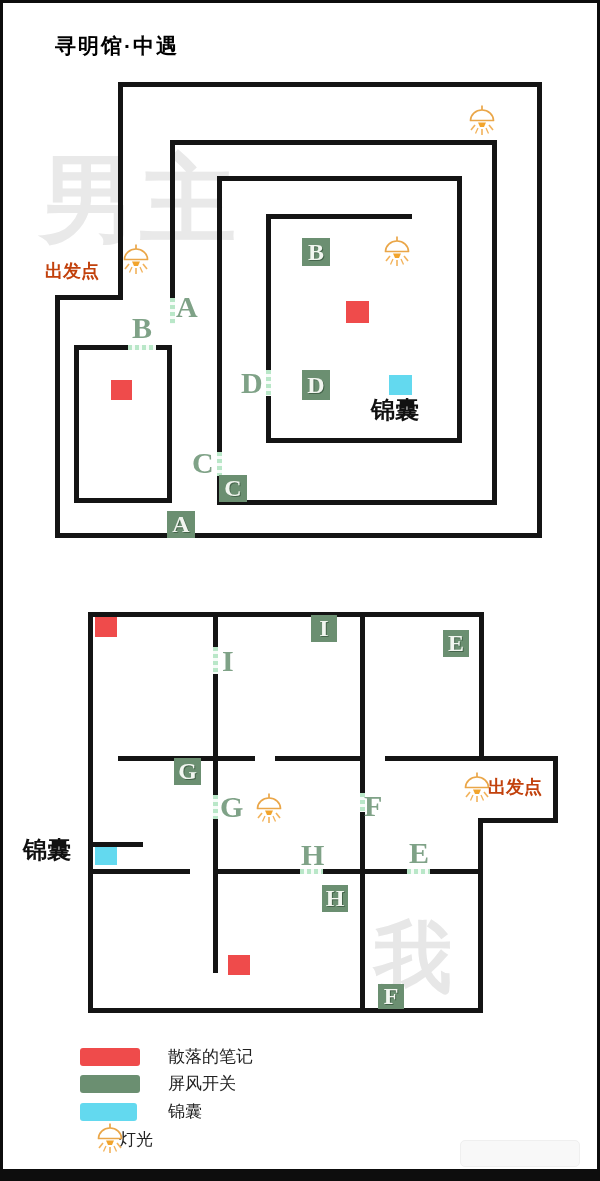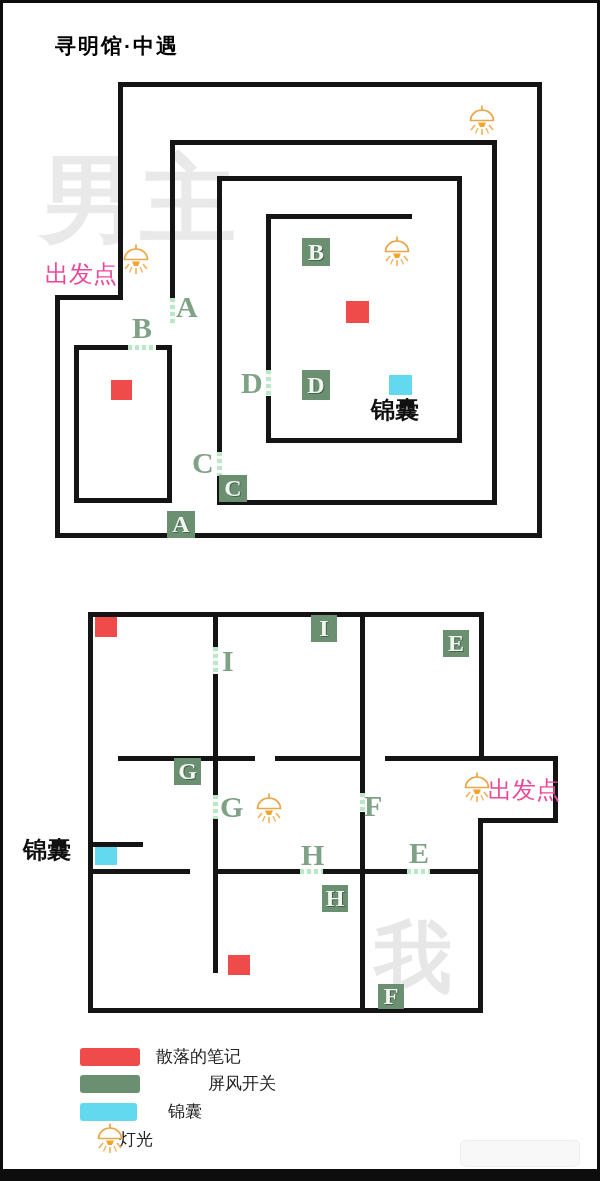--- a/index.html
+++ b/index.html
@@ -12,21 +12,21 @@
     background:repeating-linear-gradient(to right,#b9e7c8 0 4px,rgba(185,231,200,.12) 4px 7px);}
   .sq{position:absolute;}
   .sq-red{background:#ef4b4b;}
   .sq-cyan{background:#63d9ef;}
   .sq-green{background:#6b8f71;display:flex;align-items:center;justify-content:center;
     color:#f2f6f0;font-family:"Liberation Serif",serif;font-weight:bold;font-size:24px;
     text-shadow:1px 1px 0 rgba(38,66,44,.55);}
   .letter{position:absolute;color:#7fa287;font-family:"Liberation Serif",serif;
     font-weight:bold;font-size:30px;line-height:1;}
   .cn-label{position:absolute;color:#111;font-weight:bold;font-size:24px;line-height:1;}
-  .start{position:absolute;color:#ec4899;font-weight:normal;font-size:24px;line-height:1;}
+  .start{position:absolute;color:#c2410c;font-weight:bold;font-size:18px;line-height:1;}
   .wm{position:absolute;color:#e9e9e9;font-weight:bold;line-height:1;letter-spacing:4px;}
   .lamp{position:absolute;width:30px;height:34px;}
   .title{position:absolute;left:55px;top:32px;font-size:21px;font-weight:bold;color:#000;
     letter-spacing:2px;}
   .legend-row{position:absolute;display:flex;align-items:center;}
   .legend-label{font-size:17px;color:#222;margin-left:0;}
   .swatch{border-radius:3px;}
   .border-bar{position:absolute;background:#0d0d0d;}
   .faint{position:absolute;background:#f8f8f8;border:1px solid #efefef;border-radius:5px;}
 </style>
@@ -218,23 +218,23 @@
   <line x1="22" y1="21" x2="26" y2="26" stroke="#f2b25a" stroke-width="1.6"></line>
   <line x1="11" y1="24" x2="8.5" y2="29.5" stroke="#f2b25a" stroke-width="1.3"></line>
   <line x1="19" y1="24" x2="21.5" y2="29.5" stroke="#f2b25a" stroke-width="1.3"></line>
 </svg></div>
   <div class="start" style="left:488px;top:778px;">出发点</div>
 </div>
 
 <div>
   <div class="legend-row" style="left:80px;top:1045px;">
     <div class="swatch" style="width: 60px; height: 18px; background: rgb(239, 75, 75);"></div>
-    <span class="legend-label" style="margin-left:16px;">散落的笔记</span>
-  </div>
-  <div class="legend-row" style="left:80px;top:1072px;gap:40px;">
+    <span class="legend-label" style="margin-left:28px;">散落的笔记</span>
+  </div>
+  <div class="legend-row" style="left:80px;top:1072px;">
     <div class="swatch" style="width: 60px; height: 18px; background: rgb(107, 143, 113);"></div>
     <span class="legend-label" style="margin-left:28px;">屏风开关</span>
   </div>
   <div class="legend-row" style="left:80px;top:1100px;">
     <div class="swatch" style="width: 57px; height: 18px; background: rgb(99, 217, 239);"></div>
     <span class="legend-label" style="margin-left:31px;">锦囊</span>
   </div>
   <div class="legend-row" style="left:80px;top:1122px;">
     <div class="lamp" style="position:relative;left:15px;top:0;">
 <svg viewBox="0 0 30 34" width="30" height="34" xmlns="http://www.w3.org/2000/svg">

